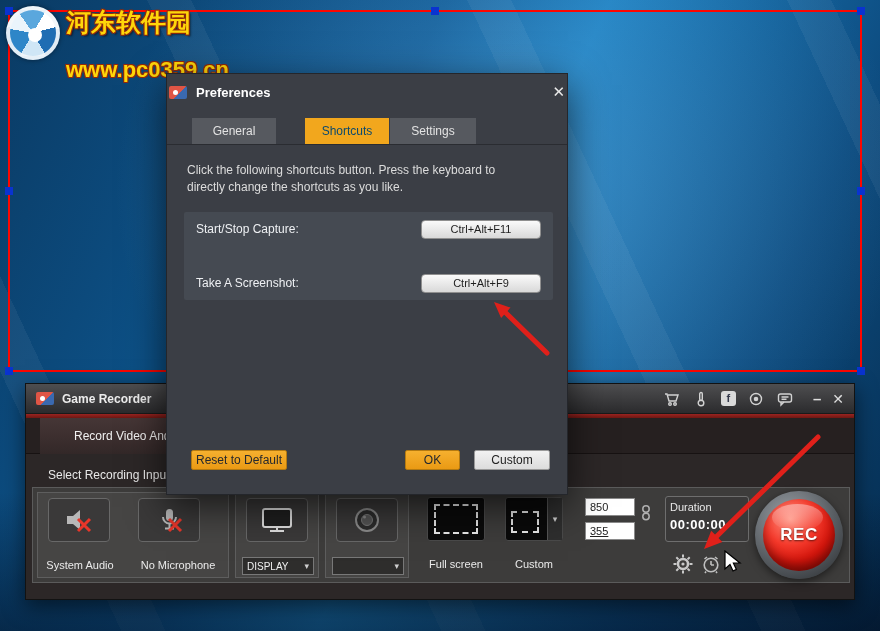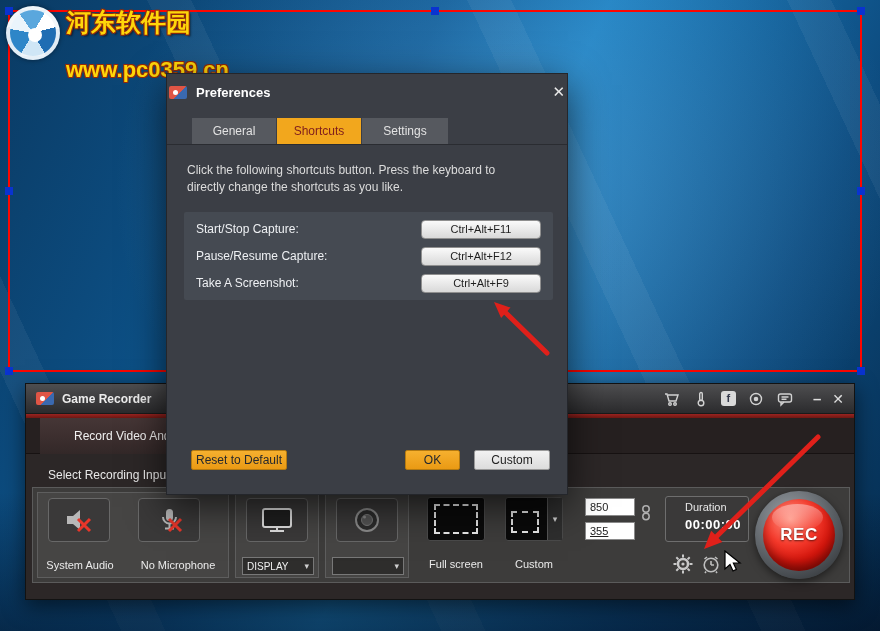--- a/index.html
+++ b/index.html
@@ -72,21 +72,21 @@
     display:flex; align-items:center; justify-content:space-between; padding:0 4px; }
   .dd .arr { font-size:9px; color:#cfcfcf; }
   .blacktile { position:absolute; top:5px; width:58px; height:44px; background:#0a0a0a; border:1px solid #4a4a4a; border-radius:3px; }
   .dashfull { position:absolute; inset:6px; border:2px dashed #e8e8e8; }
   .dashsmall { position:absolute; left:5px; top:13px; width:28px; height:22px; border:2px dashed #e8e8e8; }
   .splitarr { position:absolute; right:0; top:0; width:15px; height:42px; background:#2e2e2e; border-left:1px solid #555;
     display:flex; align-items:center; justify-content:center; color:#cfcfcf; font-size:9px; }
   .sizein { position:absolute; left:552px; width:50px; height:18px; background:#fff; border:1px solid #8a8a8a;
     font-size:11px; color:#222; padding:0 4px; font-family:"Liberation Sans", sans-serif; }
   .linkic { position:absolute; left:608px; top:16px; }
-  .durbox { position:absolute; left:632px; top:8px; width:84px; height:46px; border:1px solid #6e6e6e; background:#3a3939; border-radius:3px; padding:4px 19px; }
+  .durbox { position:absolute; left:632px; top:8px; width:84px; height:46px; border:1px solid #6e6e6e; background:#3a3939; border-radius:3px; padding:4px 4px; }
   .dur-l { font-size:11px; color:#e8e8e8; }
   .dur-v { font-size:13px; font-weight:bold; color:#fff; margin-top:4px; letter-spacing:.5px; }
   .ticon { position:absolute; top:66px; width:20px; height:20px; display:flex; align-items:center; justify-content:center; }
   .rec { position:absolute; left:722px; top:3px; width:88px; height:88px; border-radius:50%;
     background:radial-gradient(circle at 38% 30%, #9aa0a6, #595e63 55%, #3a3e42 82%);
     display:flex; align-items:center; justify-content:center; box-shadow:0 3px 8px rgba(0,0,0,.5); }
   .rec-in { width:72px; height:72px; border-radius:50%; position:relative;
     background:radial-gradient(circle at 38% 28%, #ff9180 0%, #f4392b 38%, #d2150c 62%, #840300 100%);
     box-shadow:inset 0 -6px 10px rgba(0,0,0,.35); display:flex; align-items:center; justify-content:center; }
   .rec-in::before { content:""; position:absolute; left:12%; top:7%; width:72%; height:38%; border-radius:50%;
@@ -96,21 +96,21 @@
   
   .dlg { position:absolute; left:166px; top:73px; width:402px; height:422px; background:#3b3e45; z-index:20;
     border:1px solid #24262b; box-shadow:0 12px 36px rgba(0,0,0,.65); }
   .dlg-h { height:36px; display:flex; align-items:center; padding:0 2px; }
   .dlg-title { margin-left:9px; font-size:13px; font-weight:bold; color:#fff; }
   .dlg-close { margin-left:auto; font-size:15px; color:#eaeaea; }
   .dtabs { position:absolute; left:25px; top:44px; display:flex; }
   .dtab { height:26px; display:flex; align-items:center; justify-content:center; font-size:12px;
     background:#56595f; color:#e3e3e3; margin-right:1px; }
   .dtab.w1{width:84px}.dtab.w2{width:84px}.dtab.w3{width:86px}
-  .dtab.active { background:#f2a71d; color:#7f1d1d; }
+  .dtab.active { background:#f2a71d; color:#0c4a6e;margin-left:28px; }
   .dlg-divider { position:absolute; left:0; top:70px; width:100%; height:1px; background:#2a2c31; }
   .ddesc { position:absolute; left:20px; top:88px; width:366px; font-size:12px; color:#dcdcdc; line-height:17px; white-space:pre-line; }
   .dpanel { position:absolute; left:17px; top:138px; width:369px; height:88px; background:#454a52; border-radius:2px; }
   .srow { position:absolute; left:12px; right:12px; height:20px; display:flex; align-items:center; justify-content:space-between; }
   .srow.r0{top:7px}.srow.r1{top:34px}.srow.r2{top:61px}
   .slabel { font-size:12px; color:#eef0f3; }
   .kbtn { width:120px; height:19px; background:linear-gradient(#fafafa,#d9d9d9); border:1px solid #8f8f8f; border-radius:4px;
     font-size:11px; color:#1f1f1f; display:flex; align-items:center; justify-content:center; }
   .dbtn { position:absolute; top:376px; height:20px; display:flex; align-items:center; justify-content:center;
     font-size:12px; border-radius:2px; }
@@ -302,24 +302,20 @@
     </div>
     <div class="dlg-divider"></div>
     <div class="ddesc">Click the following shortcuts button. Press the keyboard to
 directly change the shortcuts as you like.</div>
 
     <div class="dpanel">
       <div class="srow r0">
         <span class="slabel">Start/Stop Capture:</span>
         <div class="kbtn">Ctrl+Alt+F11</div>
       </div>
-      <div class="srow r1">
-        <span class="slabel">Pause/Resume Capture:</span>
-        <div class="kbtn">Ctrl+Alt+F12</div>
-      </div>
       <div class="srow r2">
         <span class="slabel">Take A Screenshot:</span>
         <div class="kbtn">Ctrl+Alt+F9</div>
       </div>
     </div>
 
     <div class="dbtn orange b-reset">Reset to Default</div>
     <div class="dbtn orange b-ok">OK</div>
     <div class="dbtn gray b-cancel">Custom</div>
   </div>

